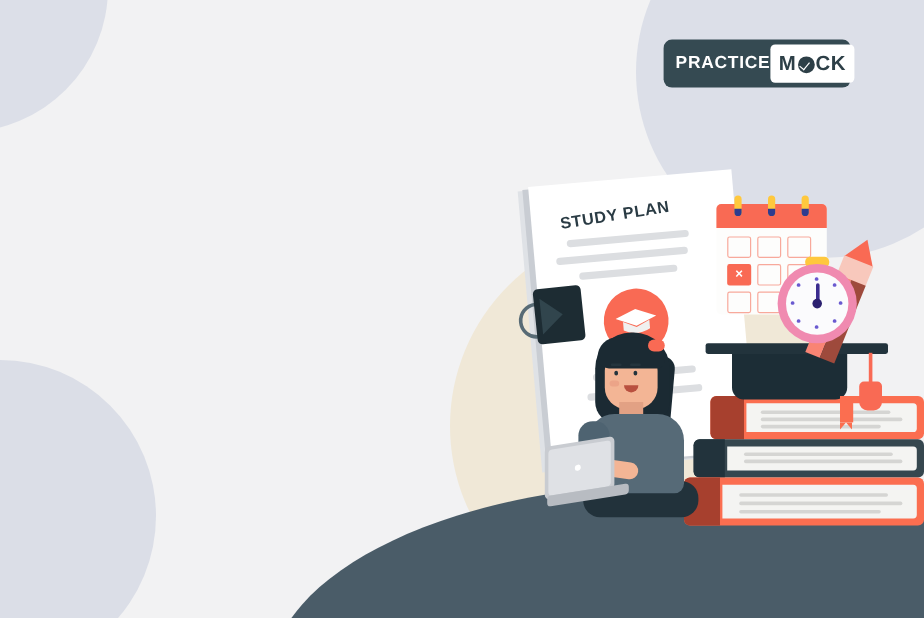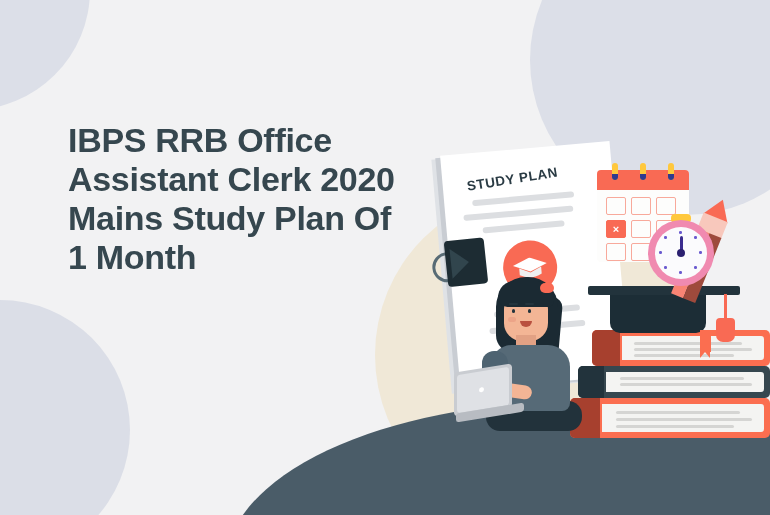--- a/index.html
+++ b/index.html
@@ -701,16 +701,25 @@
         <div id="laptop-screen-inner"></div>
         <div id="laptop-dot"></div>
       </div>
       <div id="laptop-base"></div>
     </div>
 
   </div>
 
   <div id="ellipse-dark"></div>
 
-  <h1 id="title">IBPS RRB Office Assistant Clerk 2020 Mains Study Plan Of 1 Month</h1>
-
+
+  <div id="logo">
+    <span id="logo-practice">PRACTICE</span>
+    <span id="logo-mock-box">
+      <span id="logo-mock-text">
+        <span>M</span>
+        <span class="mock-check-o"></span>
+        <span>CK</span>
+      </span>
+    </span>
+  </div>
 
 </div>
 
 </body></html>

